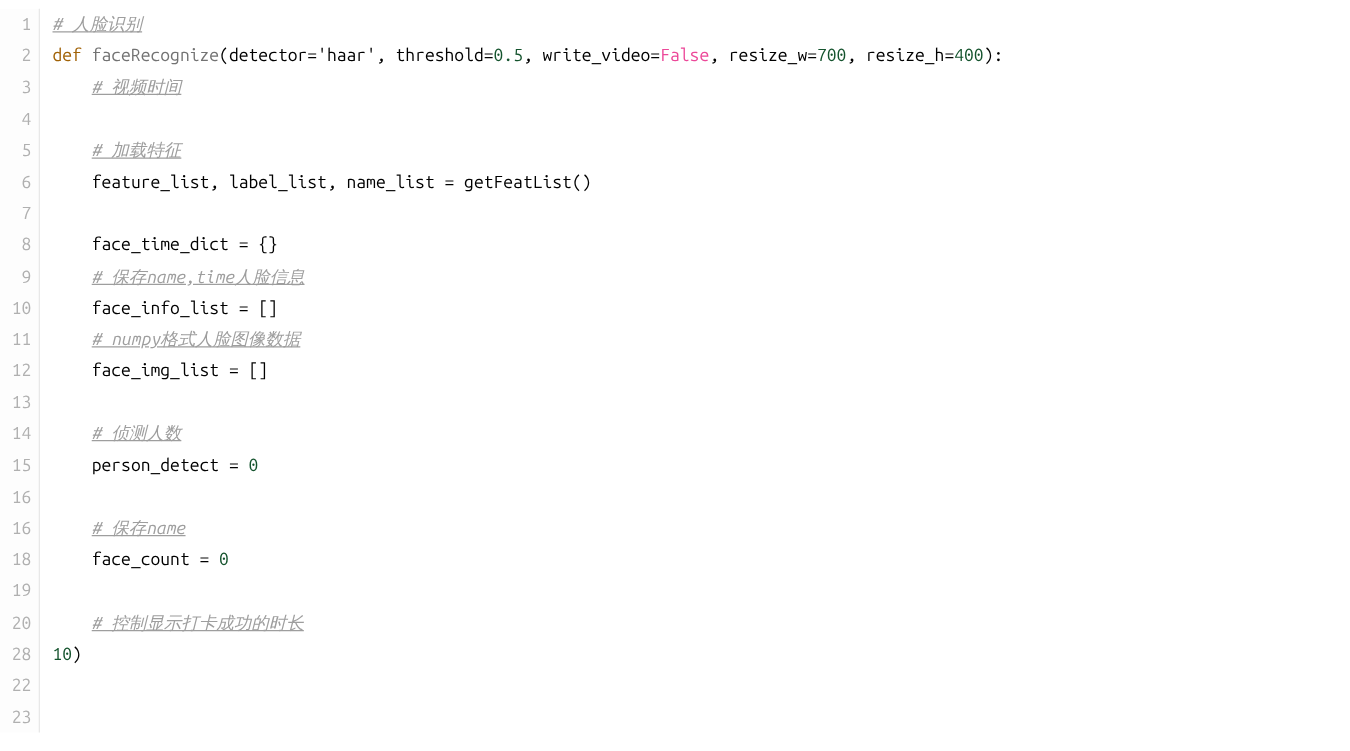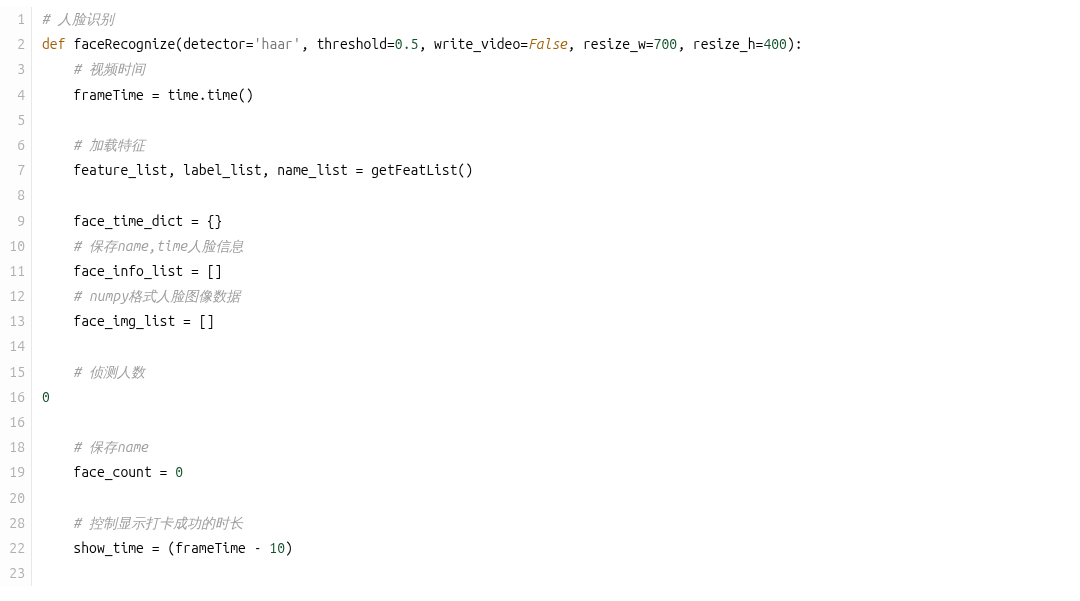--- a/index.html
+++ b/index.html
@@ -41,36 +41,36 @@
     }
     .code-line {
       height: 25.2px;
       white-space: pre;
       display: flex;
       align-items: center;
     }
     .tok-comment {
       color: #9e9e9e;
       font-style: italic;
+      text-decoration: underline;
     }
     .tok-keyword {
       color: #a16207;
     }
     .tok-funcname {
-      color: #000000;
+      color: #737373;
     }
     .tok-string {
-      color: #737373;
+      color: #000000;
     }
     .tok-number {
       color: #14532d;
     }
     .tok-builtin {
-      color: #a16207;
-      font-style: italic;
+      color: #ec4899;
     }
     .tok-default {
       color: #000000;
     }
   </style>
 </head>
 <body>
 
 <div class="code-container">
   <div class="gutter" id="gutter">
@@ -95,34 +95,33 @@
       <div class="gutter-line">19</div>
       <div class="gutter-line">20</div>
       <div class="gutter-line">28</div>
       <div class="gutter-line">22</div>
       <div class="gutter-line">23</div>
     </div>
   <div class="code-area" id="code-area">
       <div class="code-line"><span class="tok-comment"># 人脸识别</span></div>
       <div class="code-line"><span class="tok-keyword">def</span><span class="tok-default"> </span><span class="tok-funcname">faceRecognize</span><span class="tok-default">(detector=</span><span class="tok-string">'haar'</span><span class="tok-default">, threshold=</span><span class="tok-number">0.5</span><span class="tok-default">, write_video=</span><span class="tok-builtin">False</span><span class="tok-default">, resize_w=</span><span class="tok-number">700</span><span class="tok-default">, resize_h=</span><span class="tok-number">400</span><span class="tok-default">):</span></div>
       <div class="code-line"><span class="tok-default">    </span><span class="tok-comment"># 视频时间</span></div>
-      <div class="code-line"><span class="tok-default">    frameTime = time.time()</span></div>
       <div class="code-line"></div>
       <div class="code-line"><span class="tok-default">    </span><span class="tok-comment"># 加载特征</span></div>
       <div class="code-line"><span class="tok-default">    feature_list, label_list, name_list = getFeatList()</span></div>
       <div class="code-line"></div>
       <div class="code-line"><span class="tok-default">    face_time_dict = {}</span></div>
       <div class="code-line"><span class="tok-default">    </span><span class="tok-comment"># 保存name,time人脸信息</span></div>
       <div class="code-line"><span class="tok-default">    face_info_list = []</span></div>
       <div class="code-line"><span class="tok-default">    </span><span class="tok-comment"># numpy格式人脸图像数据</span></div>
       <div class="code-line"><span class="tok-default">    face_img_list = []</span></div>
       <div class="code-line"></div>
       <div class="code-line"><span class="tok-default">    </span><span class="tok-comment"># 侦测人数</span></div>
-      <div class="code-line"><span class="tok-number">0</span></div>
+      <div class="code-line"><span class="tok-default">    person_detect = </span><span class="tok-number">0</span></div>
       <div class="code-line"></div>
       <div class="code-line"><span class="tok-default">    </span><span class="tok-comment"># 保存name</span></div>
       <div class="code-line"><span class="tok-default">    face_count = </span><span class="tok-number">0</span></div>
       <div class="code-line"></div>
       <div class="code-line"><span class="tok-default">    </span><span class="tok-comment"># 控制显示打卡成功的时长</span></div>
-      <div class="code-line"><span class="tok-default">    show_time = (frameTime - </span><span class="tok-number">10</span><span class="tok-default">)</span></div>
+      <div class="code-line"><span class="tok-number">10</span><span class="tok-default">)</span></div>
       <div class="code-line"></div>
     </div>
 </div>
 
 </body></html>

